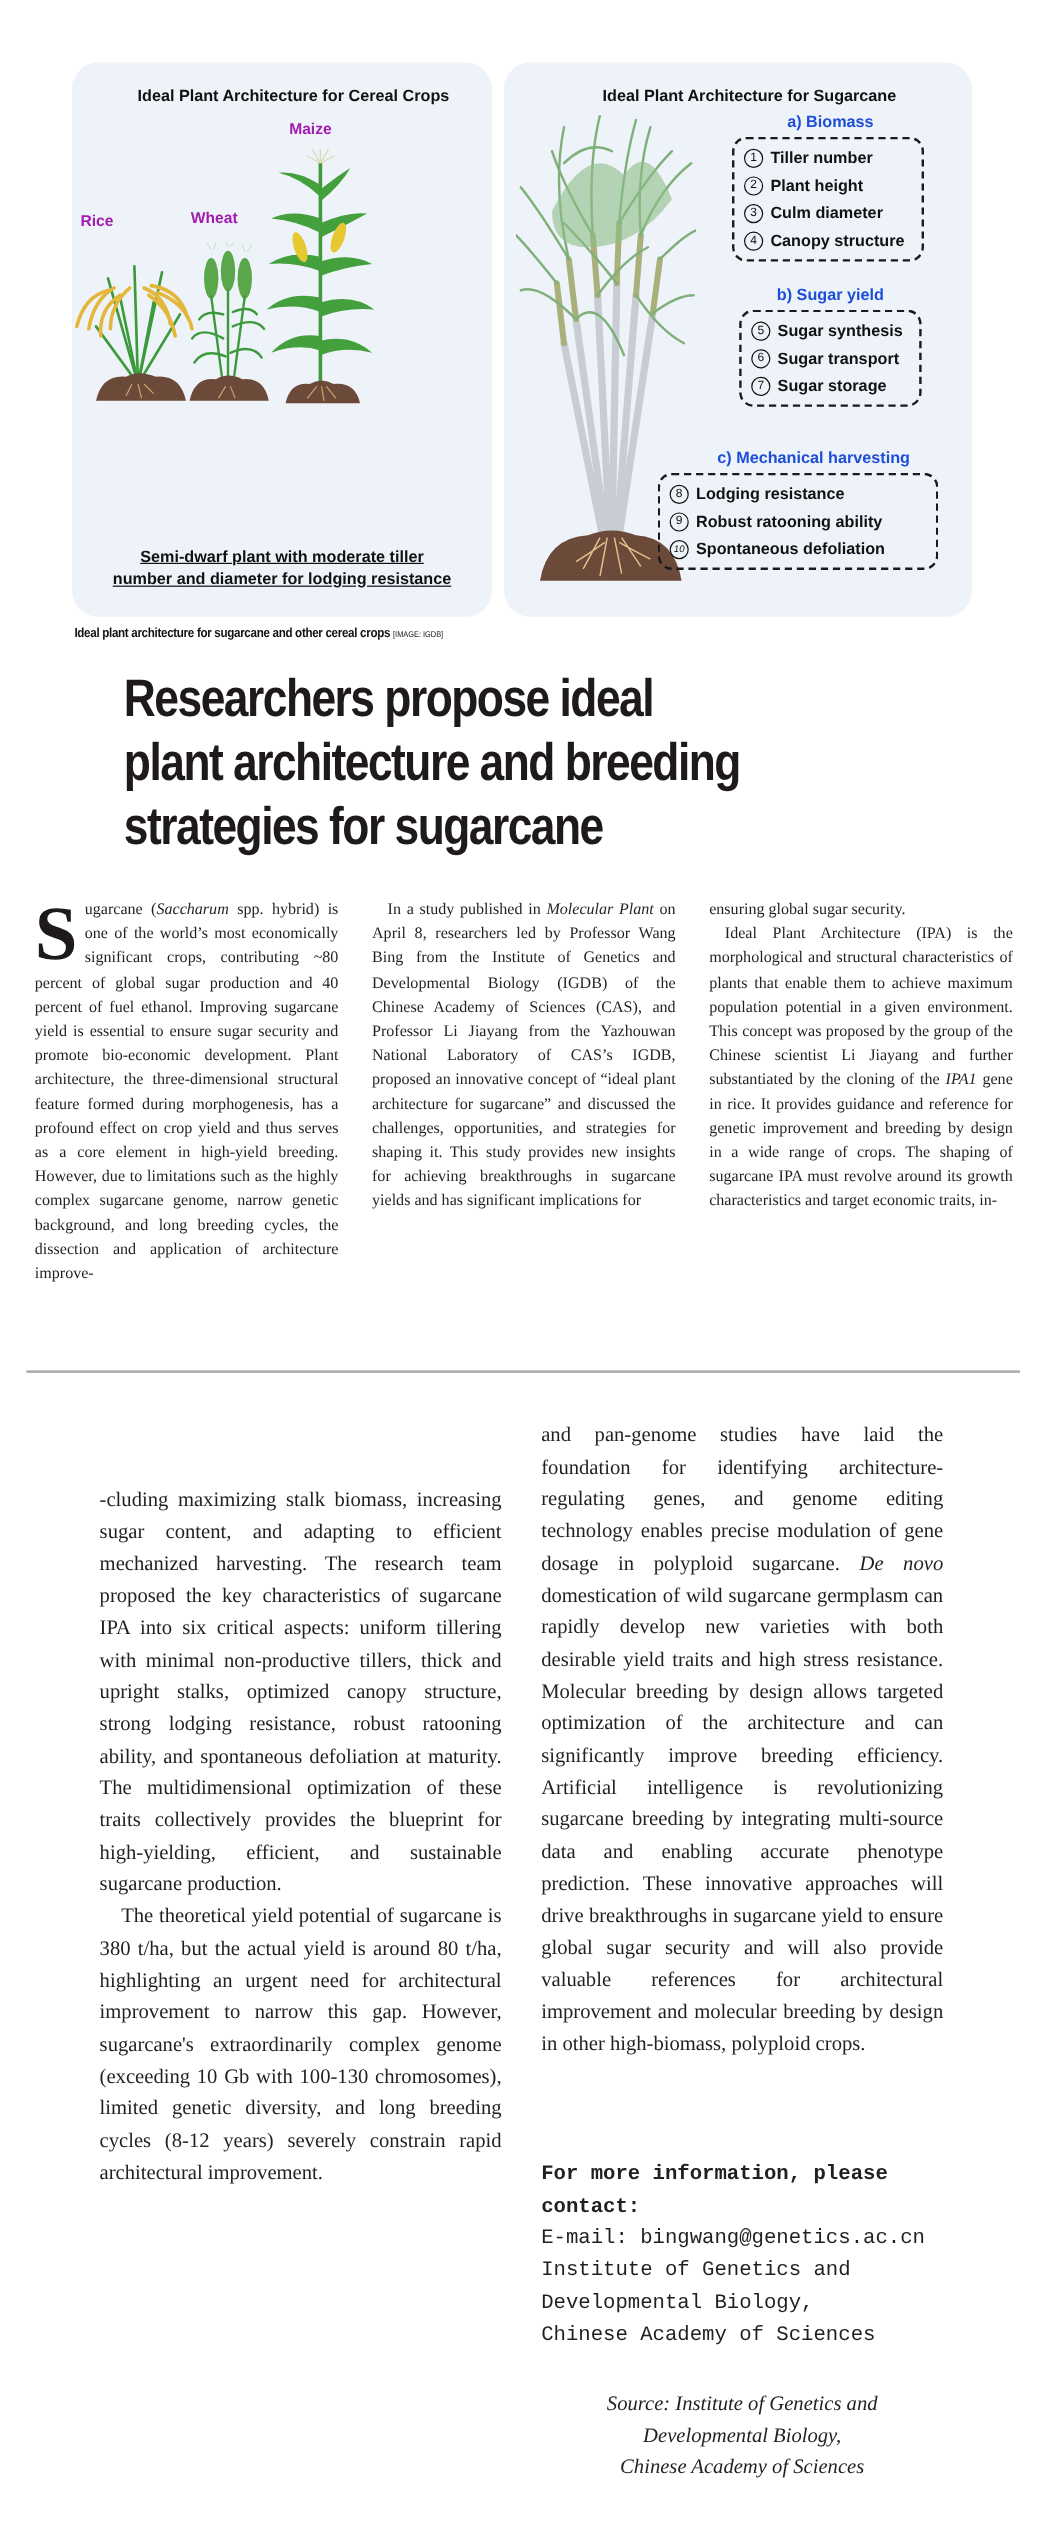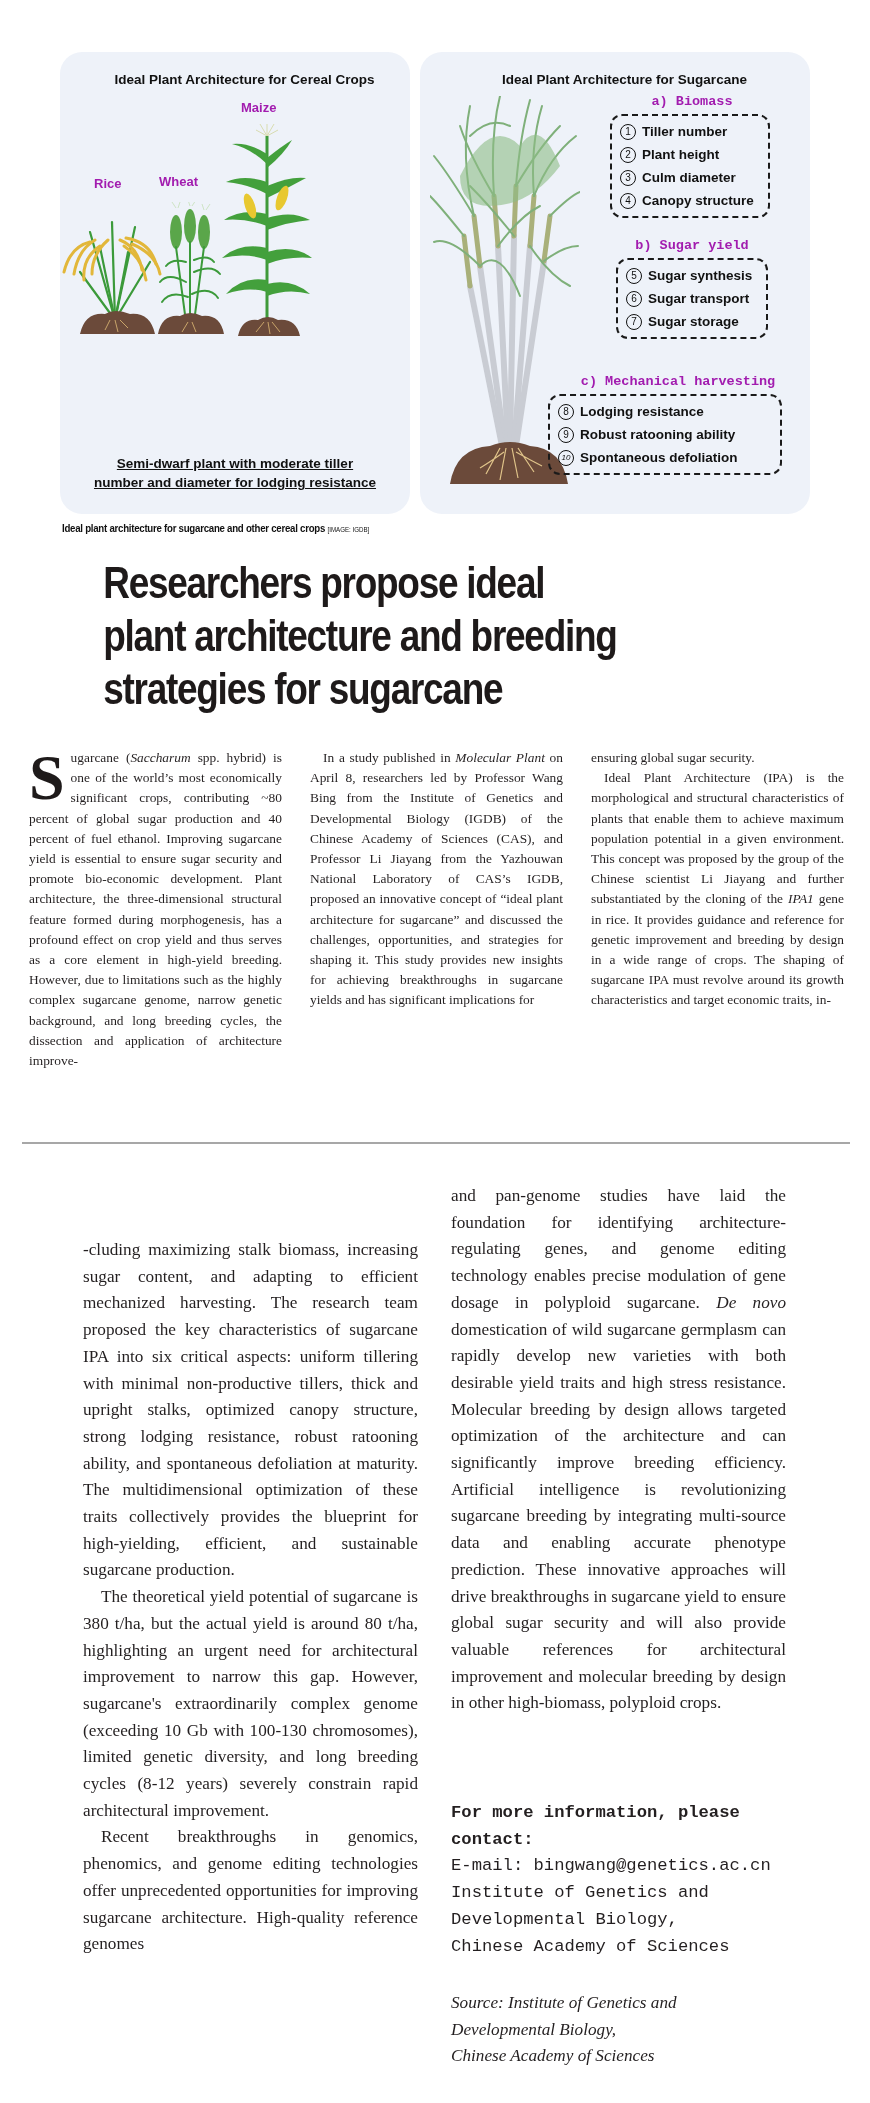--- a/index.html
+++ b/index.html
@@ -22,22 +22,22 @@
     position: absolute; font-family: "Liberation Sans", sans-serif; font-weight: bold;
     font-size: 13px; color: #a21caf;
   }
   .panel-note {
     position: absolute; left: 0; right: 0; top: 402px; text-align: center;
     font-family: "Liberation Sans", sans-serif; font-weight: bold; font-size: 13.5px;
     line-height: 19px; color: #111; text-decoration: underline;
   }
   .plant { position: absolute; }
   .trait-head {
-    position: absolute; font-family: Liberation Mono, monospace; font-weight: bold;
-    font-size: 13.5px; color: #a21caf; text-align: center;
+    position: absolute; font-family: Liberation Sans, sans-serif; font-weight: bold;
+    font-size: 13.5px; color: #1d4ed8; text-align: center;
   }
   .trait-box {
     position: absolute; border: 2px dashed #1a1a1a; border-radius: 12px;
     padding: 4px 8px; font-family: "Liberation Sans", sans-serif; font-weight: bold;
     font-size: 13.5px; color: #111;
   }
   .trait-item { display: flex; align-items: center; height: 23px; white-space: nowrap; }
   .trait-num {
     display: inline-flex; align-items: center; justify-content: center;
     width: 16px; height: 16px; border: 1.4px solid #111; border-radius: 50%;
@@ -80,32 +80,32 @@
   .lcol {
     position: absolute; font-family: "Liberation Serif", serif; font-size: 17.2px;
     line-height: 26.7px; text-align: justify; color: #231f20;
   }
   .lcol p.ind { text-indent: 18px; }
   .lcol-1 { left: 83px; top: 1237px; width: 335px; }
   .lcol-2 { left: 451px; top: 1183px; width: 335px; }
   .contact { position: absolute; left: 451px; top: 1800px; width: 340px;
     font-family: Liberation Mono, monospace; font-size: 17.2px; line-height: 26.7px; color: #231f20; }
   .contact .head { font-weight: bold; }
-  .source { position: absolute; left: 451px; top: 1990px; width: 335px; text-align: left;
+  .source { position: absolute; left: 451px; top: 1990px; width: 335px; text-align: center;
     font-family: "Liberation Serif", serif; font-style: italic; font-size: 17.2px; line-height: 26.7px; color: #231f20; }
 </style>
 </head>
 <body>
 
 <div class="figure">
 
   <div class="panel panel-cereal">
     <div class="panel-title">Ideal Plant Architecture for Cereal Crops</div>
 
-    <div class="crop-label" style="left:34px; top:124px;">Rice</div>
+    <div class="crop-label" style="left:7px; top:124px;">Rice</div>
     <div class="crop-label" style="left:99px; top:122px;">Wheat</div>
     <div class="crop-label" style="left:181px; top:48px;">Maize</div>
 
     <svg class="plant" style="left:0px; top:150px;" width="110" height="135" viewBox="0 0 110 135">
       <g stroke="#3b9a3a" stroke-width="2.2" fill="none" stroke-linecap="round">
         <path d="M55 118 L30 30"></path>
           <path d="M55 118 L75 25"></path>
           <path d="M55 118 L20 70"></path>
         <path d="M55 118 L90 60"></path>
           <path d="M55 118 L52 20"></path>
@@ -303,21 +303,20 @@
 <div class="col col-3">
   <p>ensuring global sugar security.</p>
   <p class="ind"><span>Ideal Plant Architecture (IPA) is the morphological and structural characteristics of plants that enable them to achieve maximum population potential in a given environment. This concept was proposed by the group of the Chinese scientist Li Jiayang and further substantiated by the cloning of the </span><i>IPA1</i><span> gene in rice. It provides guidance and reference for genetic improvement and breeding by design in a wide range of crops. The shaping of sugarcane IPA must revolve around its growth characteristics and target economic traits, in-</span></p>
 </div>
 
 <div class="divider"></div>
 
 <div class="lcol lcol-1">
   <p>-cluding maximizing stalk biomass, increasing sugar content, and adapting to efficient mechanized harvesting. The research team proposed the key characteristics of sugarcane IPA into six critical aspects: uniform tillering with minimal non-productive tillers, thick and upright stalks, optimized canopy structure, strong lodging resistance, robust ratooning ability, and spontaneous defoliation at maturity. The multidimensional optimization of these traits collectively provides the blueprint for high-yielding, efficient, and sustainable sugarcane production.</p>
   <p class="ind">The theoretical yield potential of sugarcane is 380 t/ha, but the actual yield is around 80 t/ha, highlighting an urgent need for architectural improvement to narrow this gap. However, sugarcane's extraordinarily complex genome (exceeding 10 Gb with 100-130 chromosomes), limited genetic diversity, and long breeding cycles (8-12 years) severely constrain rapid architectural improvement.</p>
-  <p class="ind">Recent breakthroughs in genomics, phenomics, and genome editing technologies offer unprecedented opportunities for improving sugarcane architecture. High-quality reference genomes</p>
 </div>
 
 <div class="lcol lcol-2">
   <p><span>and pan-genome studies have laid the foundation for identifying architecture-regulating genes, and genome editing technology enables precise modulation of gene dosage in polyploid sugarcane. </span><i>De novo</i><span> domestication of wild sugarcane germplasm can rapidly develop new varieties with both desirable yield traits and high stress resistance. Molecular breeding by design allows targeted optimization of the architecture and can significantly improve breeding efficiency. Artificial intelligence is revolutionizing sugarcane breeding by integrating multi-source data and enabling accurate phenotype prediction. These innovative approaches will drive breakthroughs in sugarcane yield to ensure global sugar security and will also provide valuable references for architectural improvement and molecular breeding by design in other high-biomass, polyploid crops.</span></p>
 </div>
 
 <div class="contact">
   <div class="head">For more information, please contact:</div>
   <div>E-mail: bingwang@genetics.ac.cn</div>
   <div>Institute of Genetics and Developmental Biology,</div>

